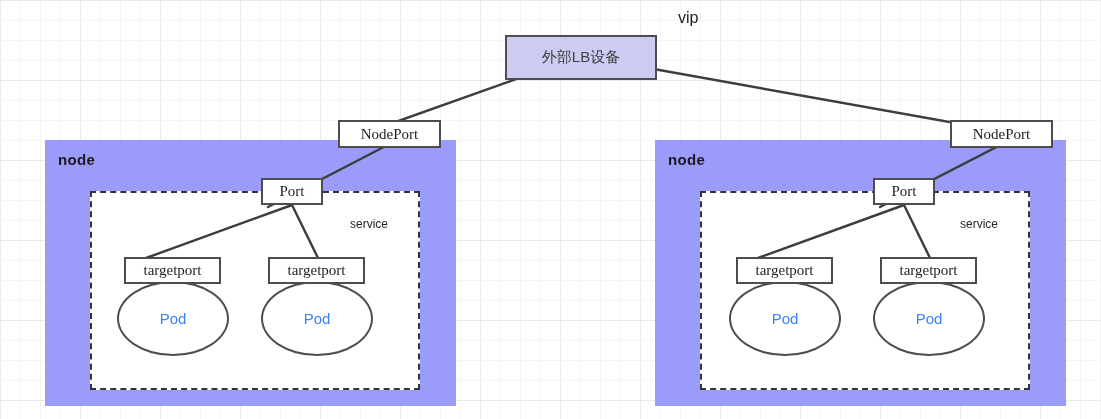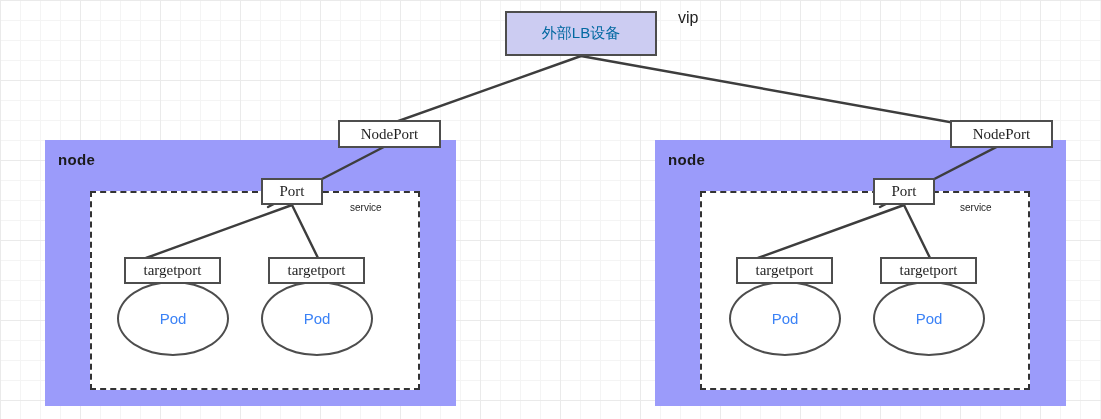--- a/index.html
+++ b/index.html
@@ -46,23 +46,24 @@
     margin-top: 6px;
   }
   .service-box {
     position: absolute;
     background: #ffffff;
     border: 2px dashed #333333;
     z-index: 2;
   }
   .service-label {
     position: absolute;
-    font-size: 10px;
+    font-size: 12px;
     color: #262626;
     z-index: 4;
+    margin-top: 15px;
   }
   .box {
     position: absolute;
     background: #ffffff;
     border: 2px solid #4d4d4d;
     box-sizing: border-box;
     display: flex;
     align-items: center;
     justify-content: center;
     font-size: 15px;
@@ -73,22 +74,23 @@
   }
   .lb-box {
     position: absolute;
     background: #ccccf2;
     border: 2px solid #4d4d4d;
     box-sizing: border-box;
     display: flex;
     align-items: center;
     justify-content: center;
     font-size: 15px;
-    color: #0369a1;
+    color: #404040;
     z-index: 5;
+    margin-top: 24px;
   }
   .vip-label {
     position: absolute;
     font-size: 16px;
     color: #1f1f1f;
     z-index: 5;
   }
   .pod {
     position: absolute;
     background: #ffffff;

